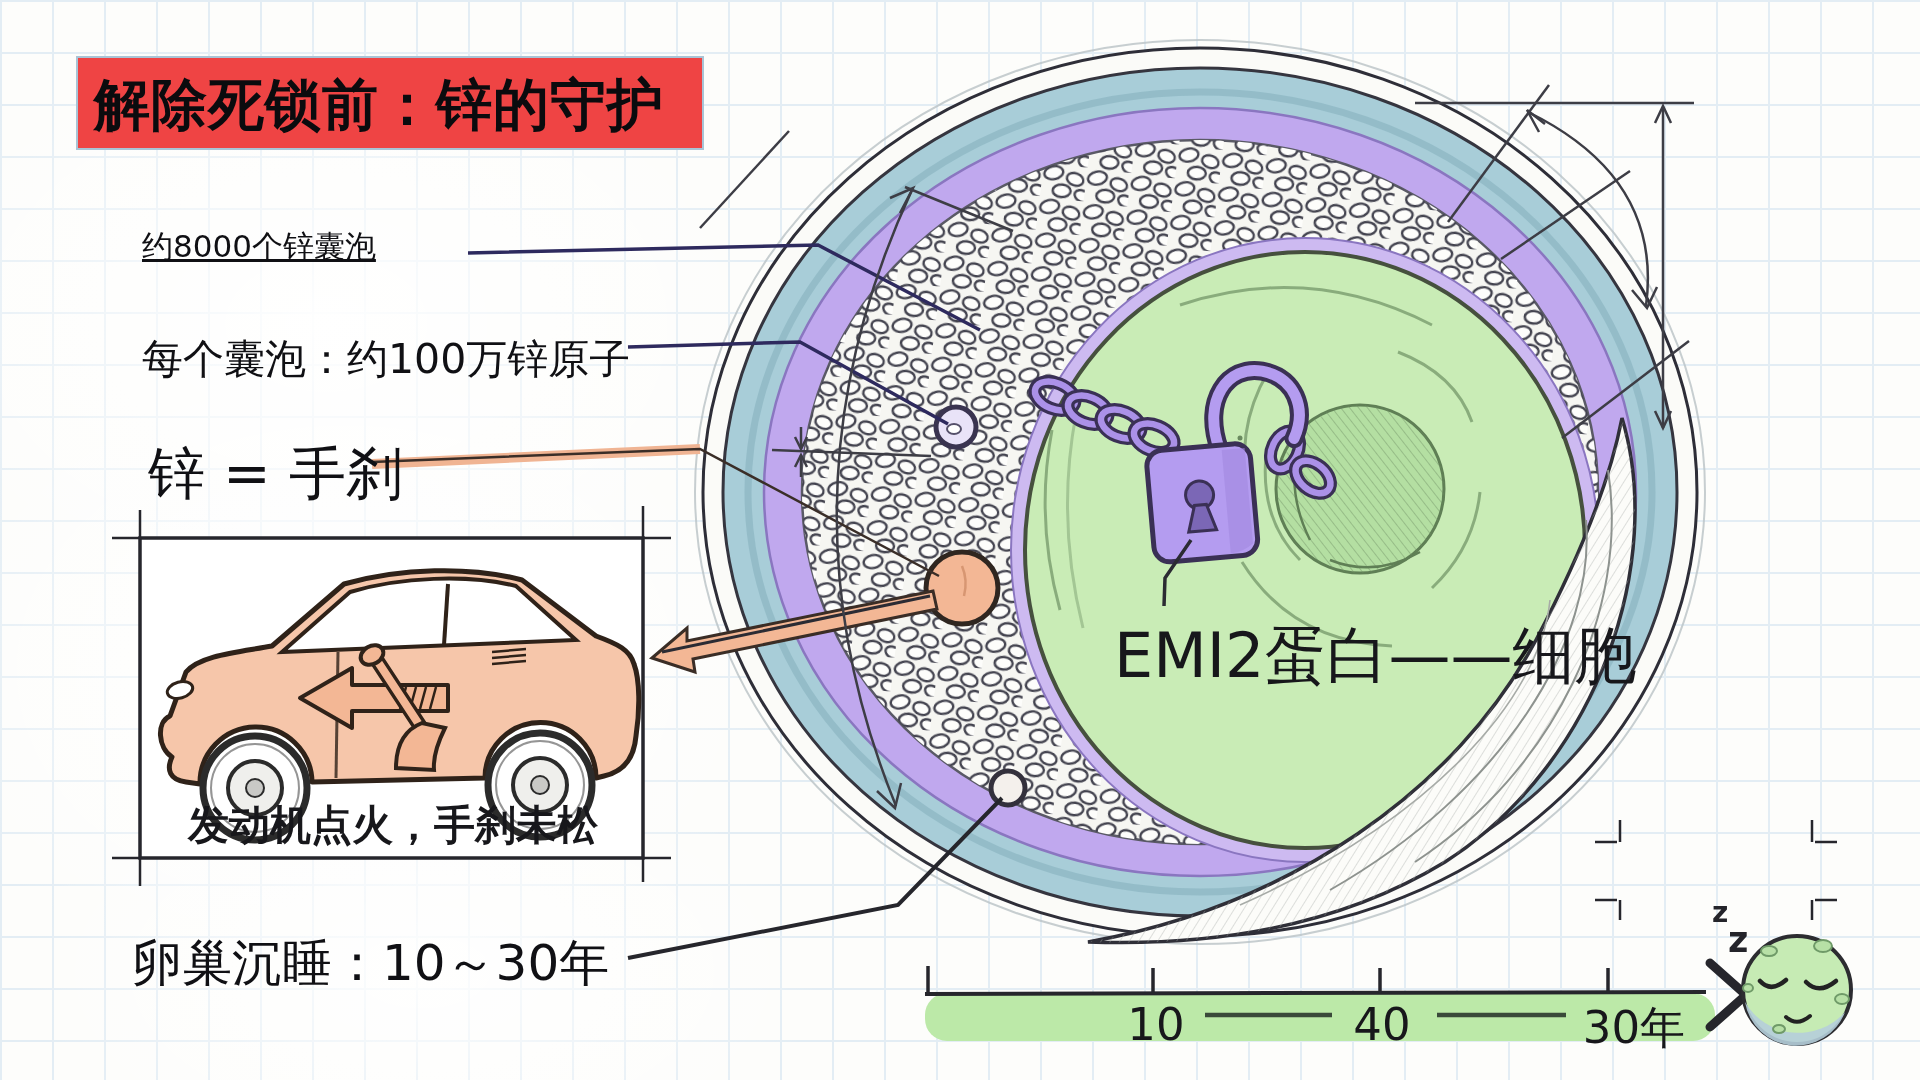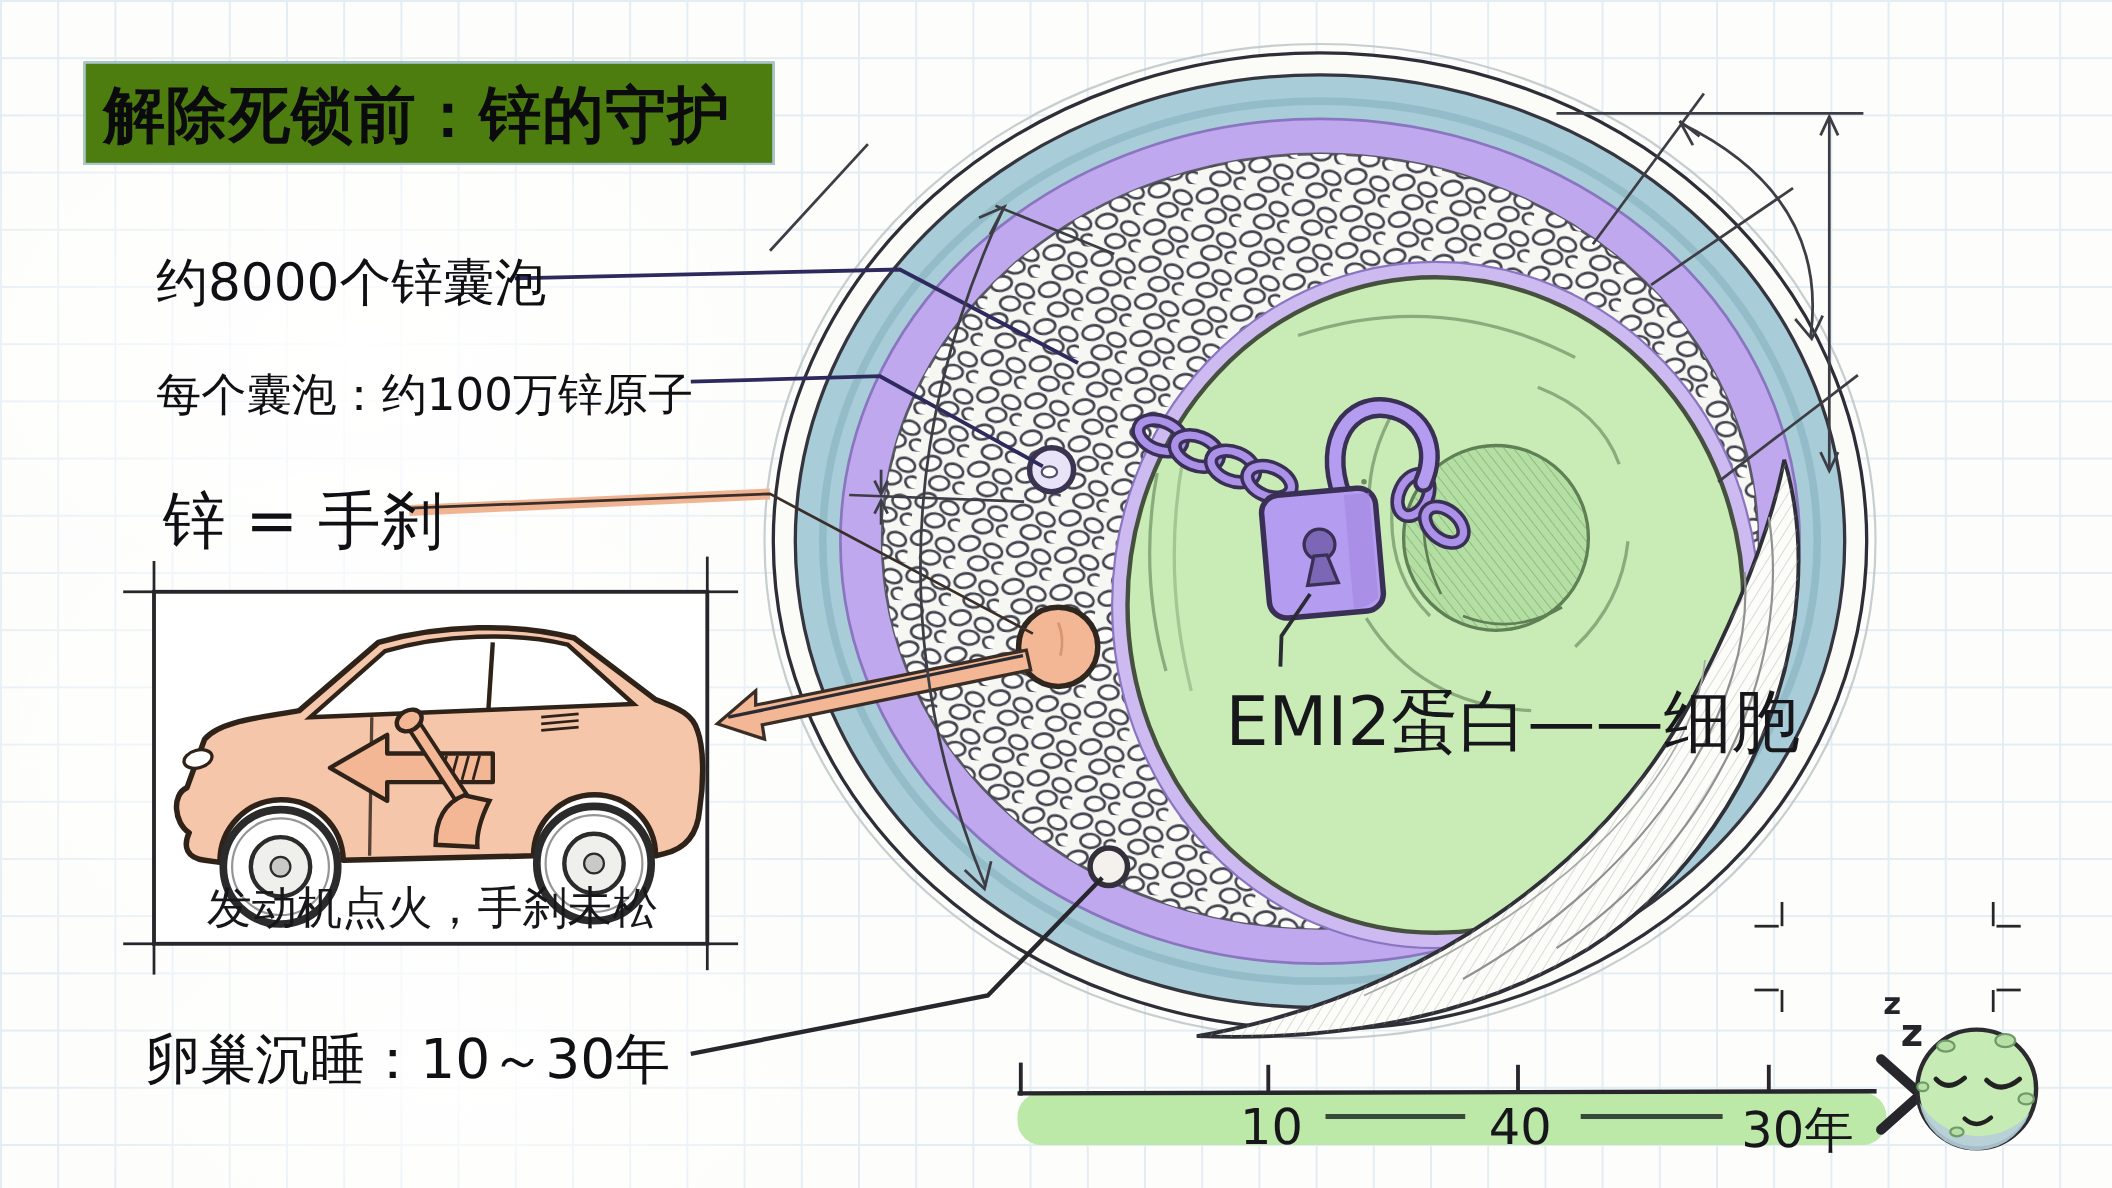--- a/index.html
+++ b/index.html
@@ -10,27 +10,27 @@
                      linear-gradient(90deg,#cfe0ef 2px,transparent 2px);
     background-size:52px 52px;}
   .grid-fade{position:absolute;inset:0;z-index:1;
     background:
       radial-gradient(ellipse 640px 430px at 17% 30%, rgba(255,255,255,.96), rgba(255,255,255,0) 72%),
       radial-gradient(ellipse 620px 460px at 18% 62%, rgba(255,255,255,.95), rgba(255,255,255,0) 72%),
       radial-gradient(ellipse 560px 300px at 22% 90%, rgba(255,255,255,.9), rgba(255,255,255,0) 72%);}
   svg.draw{position:absolute;inset:0;z-index:2;}
   .txt{position:absolute;z-index:5;white-space:nowrap;}
   .title-box{position:absolute;z-index:4;left:76px;top:56px;width:628px;height:94px;
-     background:#4d7c0f;border:2px solid #a9c4d6;box-sizing:border-box;}
+     background:#ef4444;border:2px solid #a9c4d6;box-sizing:border-box;}
   .title-box h1{margin:0;padding:10px 0 0 16px;font-size:56px;font-weight:900;letter-spacing:1px;color:#0b0b0e;}
   .lab{font-weight:500;color:#101014;}
-  #lab1{left:142px;top:226px;font-size:47px;}
+  #lab1{left:142px;top:226px;font-size:31px;text-decoration:underline;}
   #lab2{left:142px;top:332px;font-size:41px;}
   #lab3{left:148px;top:436px;font-size:57px;}
-  #caption{left:150px;top:798px;width:486px;text-align:center;font-size:41px;font-weight:400;}
+  #caption{left:150px;top:798px;width:486px;text-align:center;font-size:41px;font-weight:700;}
   #lab5{left:132px;top:930px;font-size:50px;}
   #emi1{left:1114px;top:614px;font-size:62px;font-weight:500;}
   #emi2{left:1132px;top:666px;font-size:47px;font-weight:500;}
   .tag-box{position:absolute;z-index:5;left:1617px;top:842px;width:198px;height:58px;
      background:#cde7f0;border:3px solid #26262c;box-sizing:border-box;
      display:flex;align-items:center;justify-content:center;font-size:37px;font-weight:700;}
   .tick{position:absolute;z-index:5;top:998px;text-align:center;font-size:45px;font-weight:500;}
   #t10{left:1118px;width:76px;}
   #t20{left:1344px;width:76px;}
   #t30{left:1568px;width:132px;}

